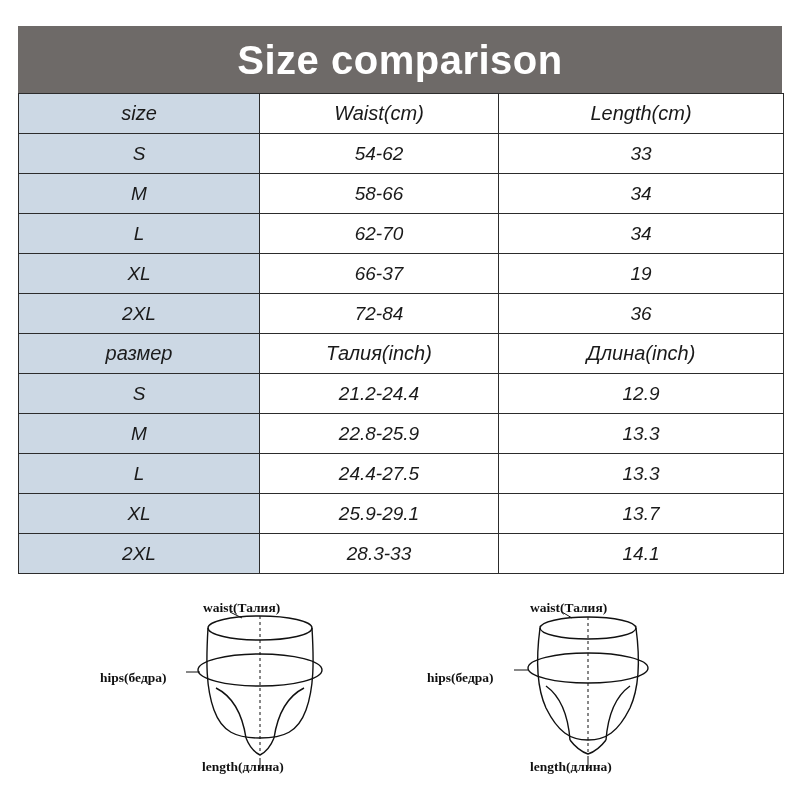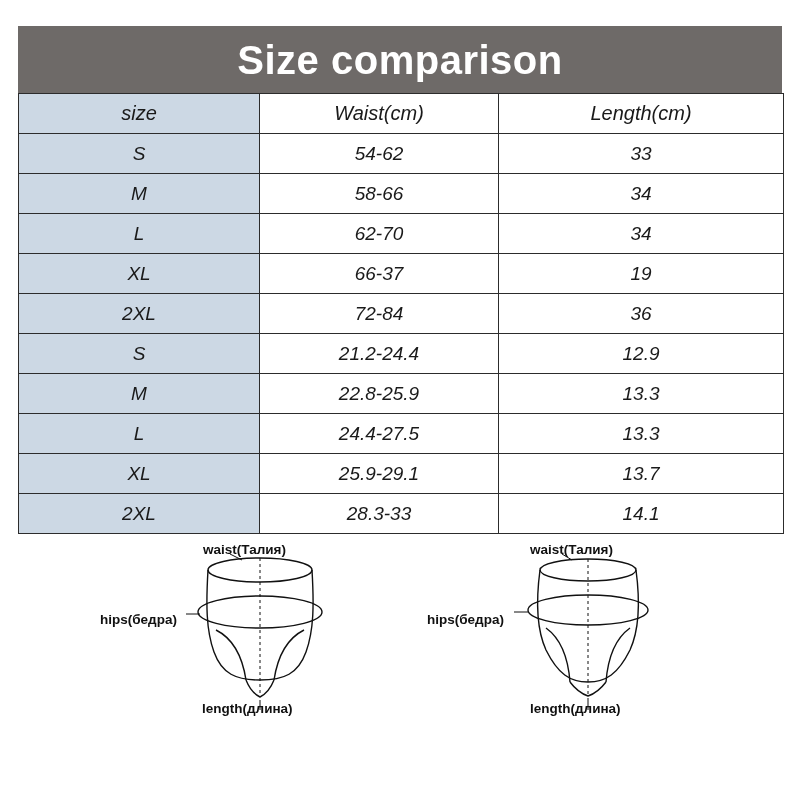--- a/index.html
+++ b/index.html
@@ -57,21 +57,23 @@
     width: 240px;
   }
   table.size-table tr.header-row td {
     font-size: 20px;
   }
   table.size-table td.col-waist { width: 238px; }
   table.size-table td.col-length { width: 284px; border-radius: 7px; }
 
   .diagrams {
     position: relative;
+    margin-top: 18px;
     height: 200px;
+    font-family: Liberation Serif, serif;
   }
   .diagram {
     position: absolute;
     top: 0;
     width: 390px;
     height: 200px;
   }
   .diagram.left { left: 10px; }
   .diagram.right { left: 400px; }
   .diagram svg { display: block; }
@@ -127,20 +129,25 @@
         <td class="label-cell">XL</td>
         <td>66-37</td>
         <td>19</td>
       </tr>
       <tr>
         <td class="label-cell">2XL</td>
         <td>72-84</td>
         <td>36</td>
       </tr>
 
+      <tr class="header-row">
+        <td class="label-cell">размер</td>
+        <td class="col-waist">Талия(inch)</td>
+        <td class="col-length">Длина(inch)</td>
+      </tr>
       <tr>
         <td class="label-cell">S</td>
         <td>21.2-24.4</td>
         <td>12.9</td>
       </tr>
       <tr>
         <td class="label-cell">M</td>
         <td>22.8-25.9</td>
         <td>13.3</td>
       </tr>

